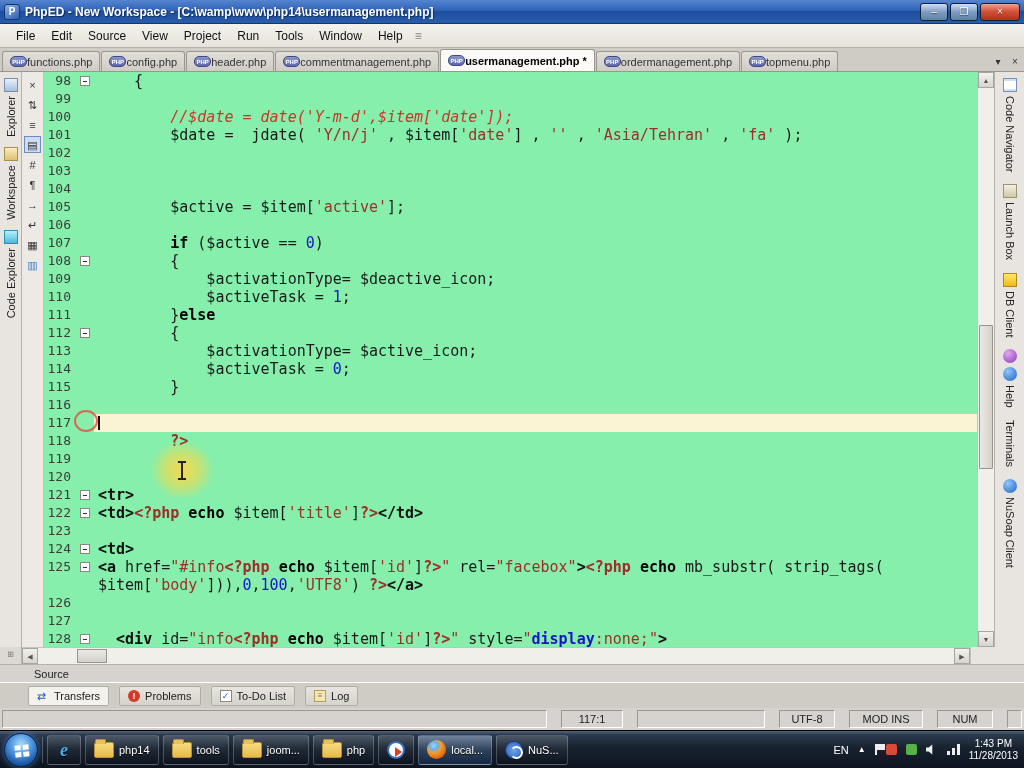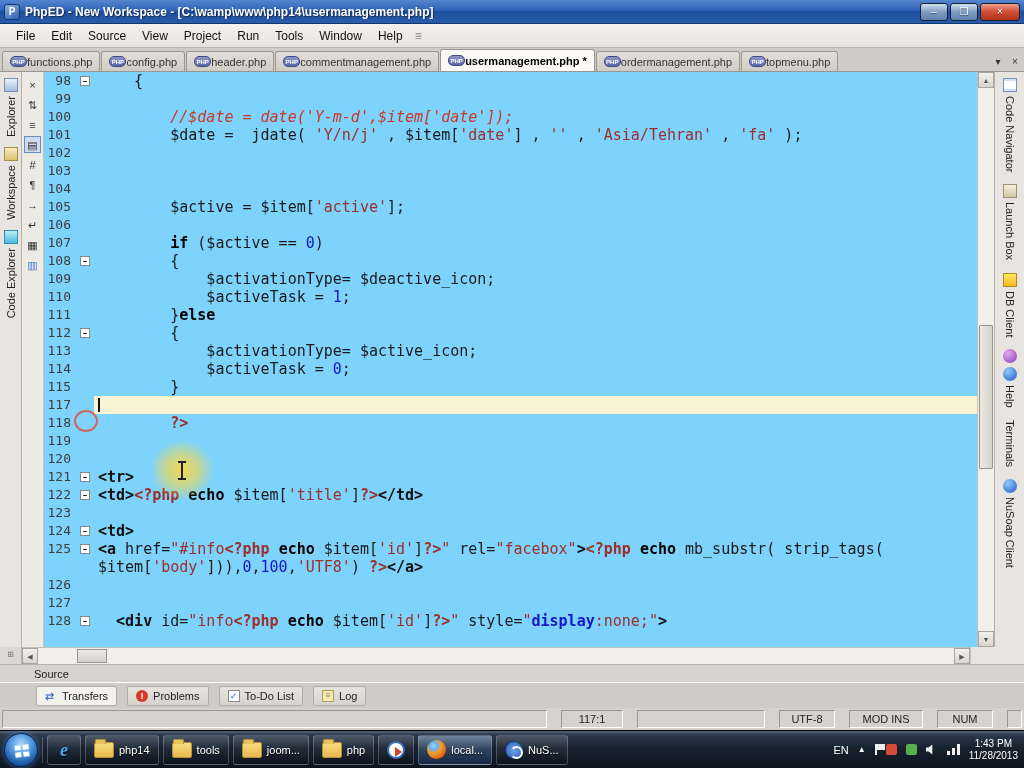--- a/index.html
+++ b/index.html
@@ -57,21 +57,21 @@
   .istrip-btn { width:17px; height:17px; font-size:11px; color:#333; text-align:center; line-height:16px;
     border:1px solid transparent; }
   .istrip-btn.active { background:#cfdcf0; border:1px solid #6a8cc0; }
   .istrip-btn.colored { color:#3a7cc8; }
   .g-x::before{content:"×"} .g-updown::before{content:"⇅"} .g-burger::before{content:"≡"}
   .g-block::before{content:"▤"} .g-hash::before{content:"#"} .g-pilcrow::before{content:"¶"}
   .g-indent::before{content:"→"} .g-wrap::before{content:"↵"} .g-grid::before{content:"▦"}
   .g-cols::before{content:"▥"}
 
   
-  .editor { flex:1; position:relative; background:#7dd3fc; overflow:hidden; font-family:"DejaVu Sans Mono", monospace; }
+  .editor { flex:1; position:relative; background:#86efac; overflow:hidden; font-family:"DejaVu Sans Mono", monospace; }
   .code-row { display:flex; height:18px; align-items:stretch; }
   .ln { width:34px; text-align:right; padding-right:7px; font-size:13px; color:#3c3c3c; line-height:18px; flex:none; }
   .foldc { width:16px; flex:none; position:relative; }
   .fold-box { position:absolute; left:2px; top:4px; width:10px; height:10px; background:#fff;
     border:1px solid #8a877f; }
   .fold-box::before { content:""; position:absolute; left:2px; top:3.5px; width:4px; height:1px; background:#333; }
   .codecell { flex:1; white-space:pre; font-size:15px; line-height:18px; padding-left:4px; overflow:hidden; }
   .code-row.cur .codecell { background:#faf4d4; }
   .code-row.cur .codecell::before { content:""; display:inline-block; width:1.5px; height:14px;
     background:#111; vertical-align:-2px; margin-right:-1.5px; }
@@ -109,21 +109,21 @@
 
   
   .srcprev { height:18px; background:#d6d3ce; border-top:1px solid #b5b2ab; display:flex; align-items:center;
     padding-left:26px; gap:2px; }
   .sp-tab { font-size:11px; color:#222; padding:1px 8px; }
   .sp-tab.raised { border:1px solid #98958f; background:linear-gradient(180deg,#f0eee8,#dcd9d3);
     box-shadow:1px 1px 0 #fff inset;margin-top:36px; }
 
   
   .panel-tabs { height:26px; background:#cfccc5; border-top:1px solid #fff; display:flex; align-items:center;
-    padding-left:36px; gap:10px; }
+    padding-left:28px; gap:10px; }
   .ptab { display:flex; align-items:center; gap:5px; font-size:11px; color:#222; padding:3px 8px;
     border:1px solid #b0ada6; background:linear-gradient(180deg,#e8e5de,#d6d3cc); border-radius:2px; }
   .ptab.active { background:#f4f2ec; }
   .pi { width:12px; height:12px; display:inline-block; }
   .pi-transfers { color:#2858c8; font-size:11px; line-height:12px; } .pi-transfers::before{content:"⇄";}
   .pi-problems { background:#d43a2a; border-radius:50%; color:#fff; font-size:9px; font-weight:bold;
     text-align:center; line-height:12px; } .pi-problems::before{content:"!";}
   .pi-todo { background:#fff; border:1px solid #888; color:#2858c8; font-size:9px; text-align:center;
     line-height:10px; } .pi-todo::before{content:"✓";}
   .pi-log { background:#f4e8b0; border:1px solid #b0a060; color:#776; font-size:8px; text-align:center;
@@ -375,20 +375,25 @@
           <div class="code-row">
             <span class="ln">114</span>
             <span class="foldc"></span>
             <span class="codecell"><span class="seg-pl">            $activeTask = </span><span class="seg-nu">0</span><span class="seg-pl">;</span></span>
           </div>
           <div class="code-row">
             <span class="ln">115</span>
             <span class="foldc"></span>
             <span class="codecell"><span class="seg-pl">        }</span></span>
           </div>
+          <div class="code-row">
+            <span class="ln">116</span>
+            <span class="foldc"></span>
+            <span class="codecell"></span>
+          </div>
           <div class="code-row cur">
             <span class="ln">117</span>
             <span class="foldc"></span>
             <span class="codecell"></span>
           </div>
           <div class="code-row">
             <span class="ln">118</span>
             <span class="foldc"></span>
             <span class="codecell"><span class="seg-pt">        ?&gt;</span></span>
           </div>

